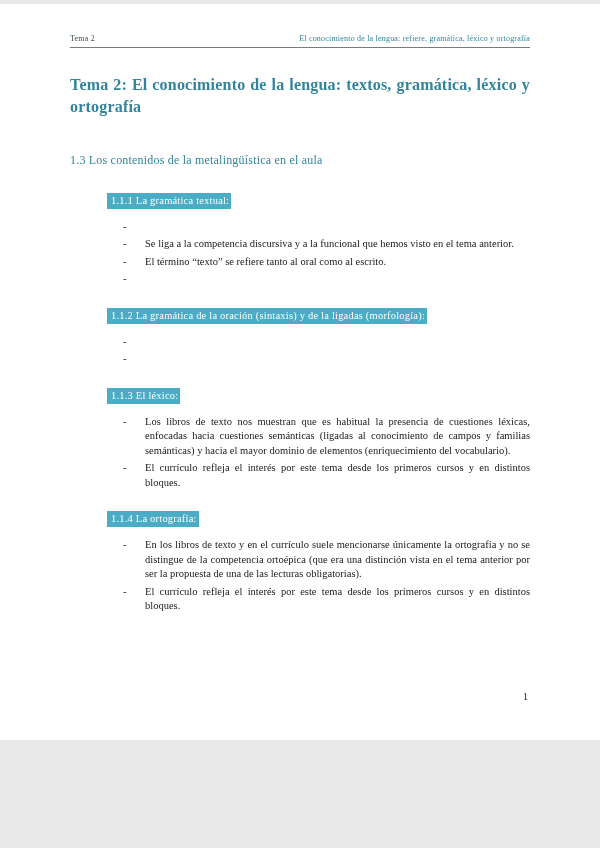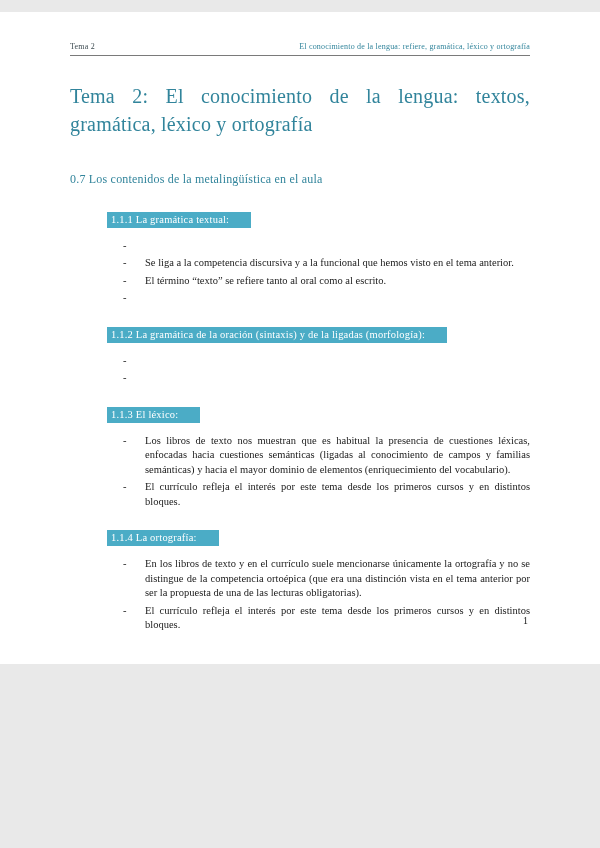--- a/index.html
+++ b/index.html
@@ -1,63 +1,63 @@
 <!DOCTYPE html>
 <html style="--accent: #31849B; --subheading_bg: #4BACC6; --subheading_text: #FFFFFF;"><head>
 <meta charset="utf-8">
 <style>
   html, body { margin: 0; padding: 0; background: #e9e9e9; }
   .page {
     position: relative;
     width: 600px;
-    height: 652px;
-    margin: 12px auto;
+    height: 736px;
+    margin: 4px auto;
     background: #ffffff;
     box-sizing: border-box;
     padding: 30px 70px 40px 70px;
     font-family: "Liberation Serif", serif;
     color: #1a1a1a;
     overflow: hidden;
   }
   .doc-header {
     display: flex;
     justify-content: space-between;
     align-items: flex-end;
     font-size: 8px;
     letter-spacing: 0.2px;
     padding-bottom: 4px;
     border-bottom: 1px solid #7a7a7a;
   }
   .doc-header .hdr-left { color: #3c4a50; }
   .doc-header .hdr-right { color: var(--accent, #31849B); }
   h1.title {
     margin: 26px 0 0 0;
-    font-size: 20px;
+    font-size: 16px;
     line-height: 1.4;
-    font-weight: normal;
+    font-weight: bold;
     color: var(--accent, #31849B);
     text-align: justify;
     letter-spacing: 0.2px;
   }
   h2.section-heading {
     margin: 34px 0 0 0;
     font-size: 12px;
     font-weight: normal;
     color: var(--accent, #31849B);
     letter-spacing: 0.2px;
   }
   .subsection { margin-top: 18px; }
   .subsection.first { margin-top: 22px; }
   .subheading {
     display: inline-block;
     margin-left: 37px;
     background: var(--subheading_bg, #4BACC6);
     color: var(--subheading_text, #ffffff);
     font-size: 10.5px;
-    padding: 2px 22px 3px 4px;
+    padding: 2px 2px 3px 4px;
     letter-spacing: 0.2px;
   }
   ul.bullets {
     list-style: none;
     margin: 11px 0 0 0;
     padding: 0;
   }
   ul.bullets li {
     display: flex;
     padding-left: 53px;
@@ -86,21 +86,21 @@
 
 <div class="page">
 
   <div class="doc-header">
     <span class="hdr-left">Tema 2</span>
     <span class="hdr-right">El conocimiento de la lengua: refiere, gramática, léxico y ortografía</span>
   </div>
 
   <h1 class="title">Tema 2: El conocimiento de la lengua: textos, gramática, léxico y ortografía</h1>
 
-  <h2 class="section-heading">0.7 Los contenidos de la metalingüística en el aula</h2>
+  <h2 class="section-heading">1.3 Los contenidos de la metalingüística en el aula</h2>
 
   <section class="subsection first">
     <div class="subheading">1.1.1 La gramática textual:</div>
     <ul class="bullets">
       <li>
         <span class="marker">-</span>
       </li>
       <li>
         <span class="marker">-</span>
         <span class="text">Se liga a la competencia discursiva y a la funcional que hemos visto en el tema anterior.</span>

